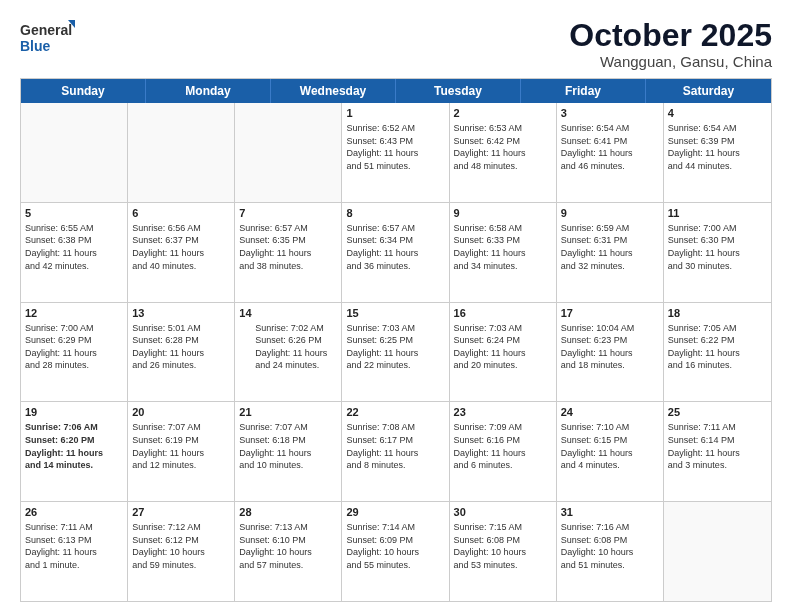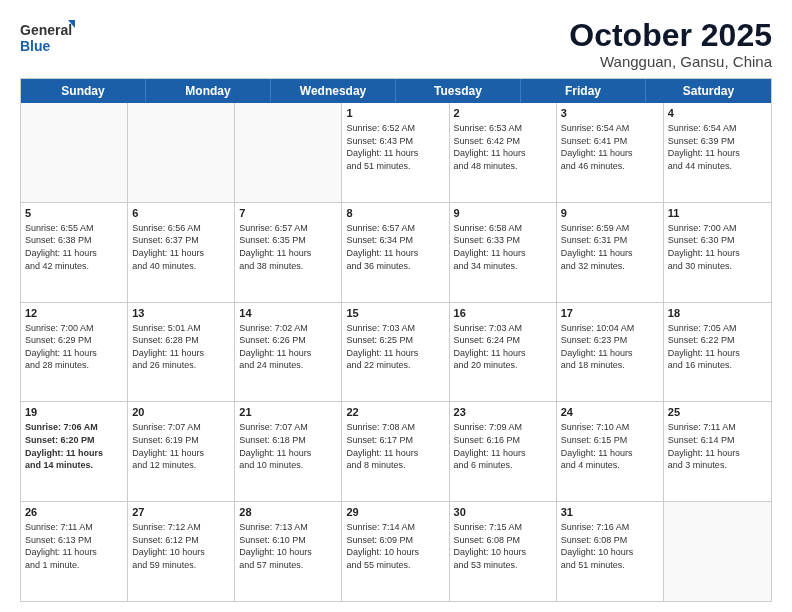--- a/index.html
+++ b/index.html
@@ -217,21 +217,21 @@
           </div>
           <div class="cal-cell">
             <div class="day-num">13</div>
             <div class="cell-text" style="white-space: pre-line;">Sunrise: 5:01 AM
 Sunset: 6:28 PM
 Daylight: 11 hours
 and 26 minutes.</div>
           </div>
           <div class="cal-cell">
             <div class="day-num">14</div>
-            <div class="cell-text" style="white-space: pre-line;">Sunrise: 7:02 AM
+            <div class="cell-text" style="white-space: pre-line; margin-left: 16px;">Sunrise: 7:02 AM
 Sunset: 6:26 PM
 Daylight: 11 hours
 and 24 minutes.</div>
           </div>
           <div class="cal-cell">
             <div class="day-num">15</div>
             <div class="cell-text" style="white-space: pre-line;">Sunrise: 7:03 AM
 Sunset: 6:25 PM
 Daylight: 11 hours
 and 22 minutes.</div>

